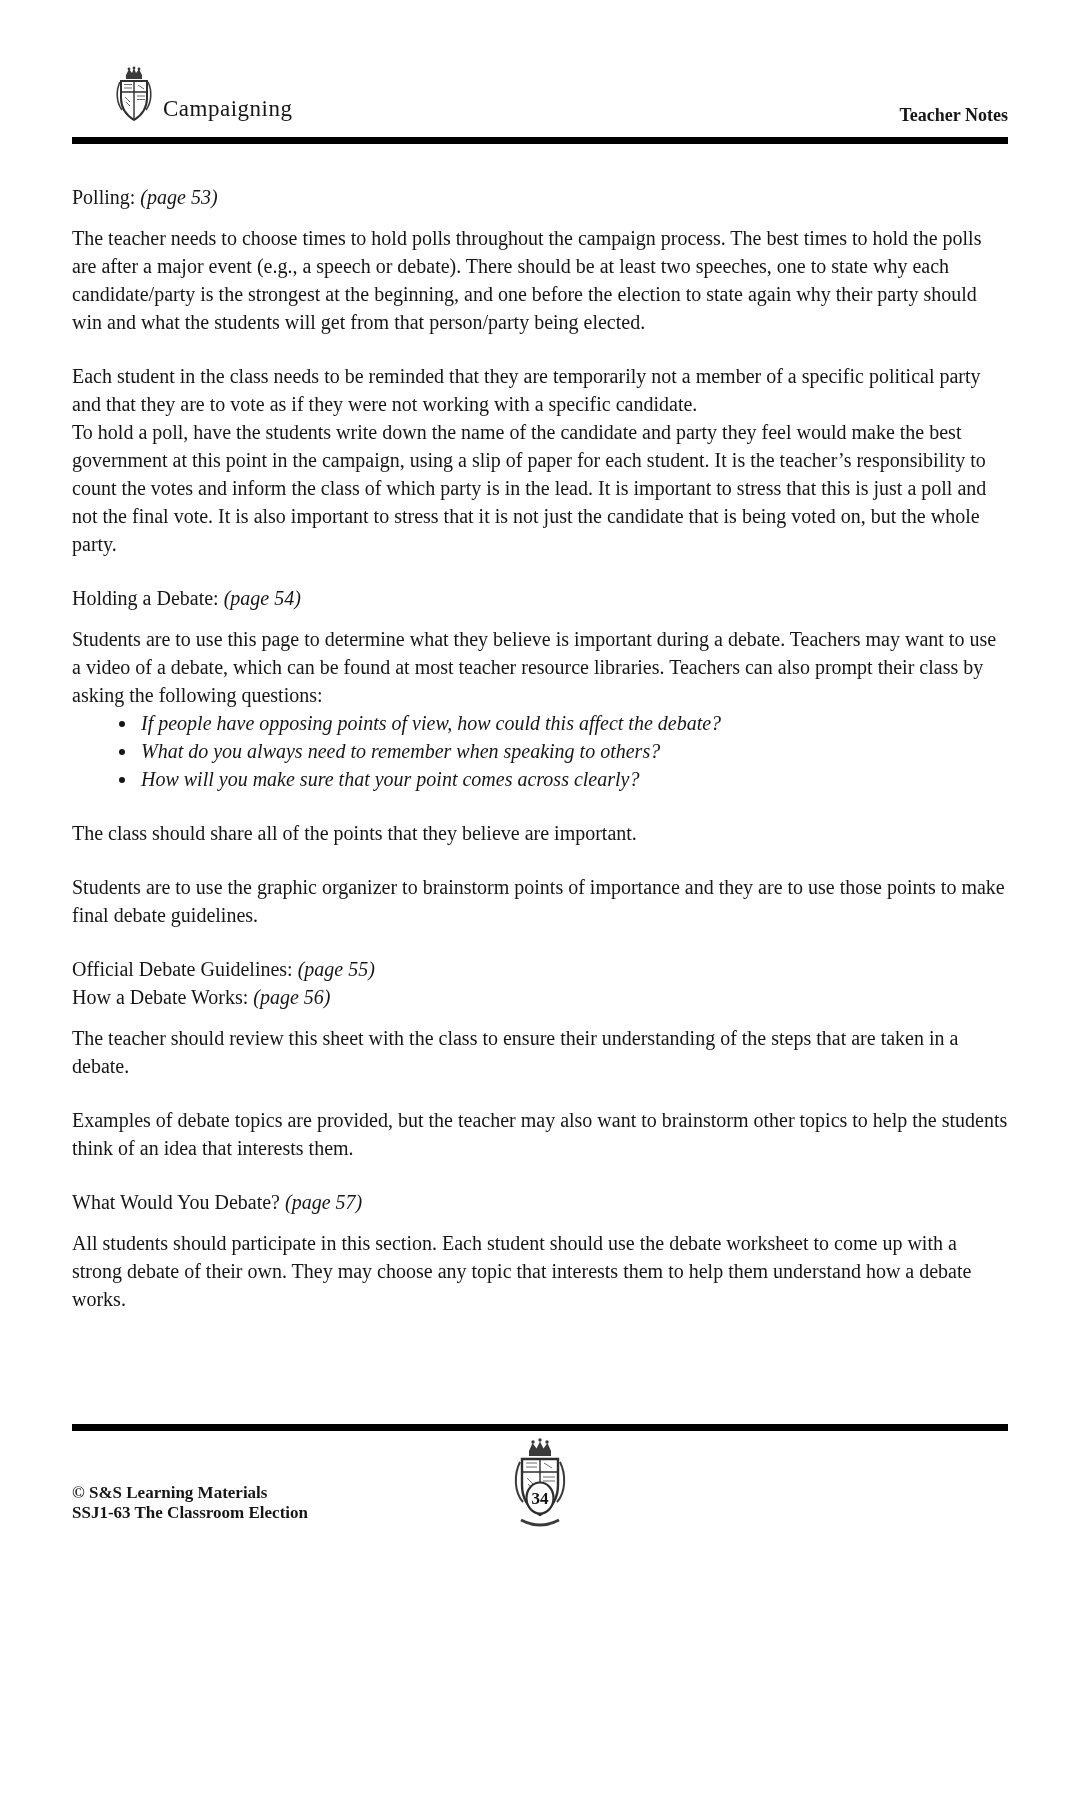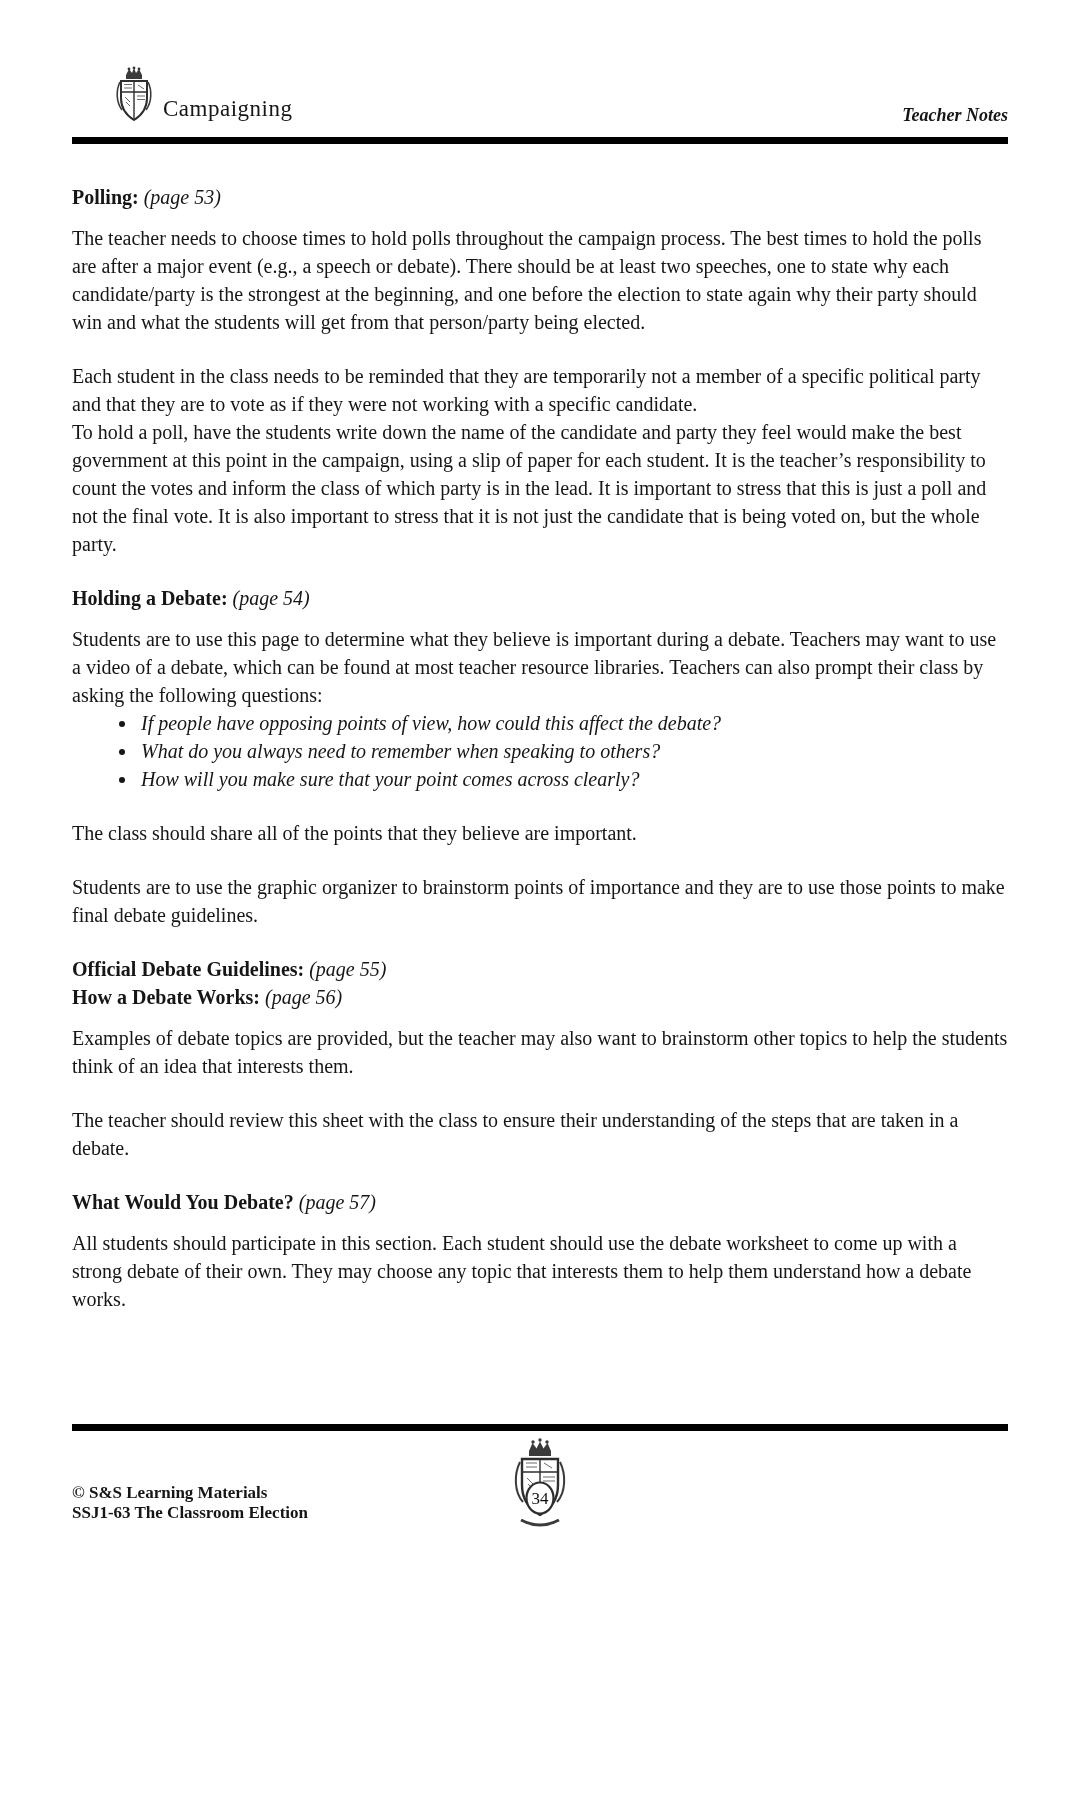--- a/index.html
+++ b/index.html
@@ -12,58 +12,59 @@
     background: #ffffff;
     font-family: "Liberation Serif", serif;
     color: #161616;
     overflow: hidden;
   }
   
   .header { position: absolute; top: 66px; left: 72px; right: 72px; }
   .header-row { display: flex; align-items: flex-end; justify-content: space-between; gap: 36px; }
   .brand { display: flex; align-items: flex-end; gap: 7px; margin-left: 40px; }
   .brand-title { font-size: 23px; letter-spacing: 0.5px; padding-bottom: 6px; }
-  .header-right { font-size: 18px; font-weight: bold; padding-bottom: 2px; font-style: italic; }
+  .header-right { font-size: 18px; font-weight: bold; padding-bottom: 2px; }
   .double-rule {
     margin-top: 9px;
     height: 4px;
     border-top: 5px solid #000;
     border-bottom: 2px solid #000;
   }
   
   .doc-body {
     position: absolute;
     top: 183px;
     left: 72px;
     right: 72px;
     font-size: 20px;
     line-height: 28px;
   }
   .sec-heading { font-size: 20px; line-height: 28px; font-weight: normal; }
-  .h-bold { font-weight: bold; }
+  .h-bold { font-weight: normal; }
   .h-ref { font-style: italic; }
   .body-p { margin: 13px 0 26px 0; white-space: pre-line; }
   .body-p.tight { margin-bottom: 0; }
   .bullet-list { margin: 0 0 26px 0; padding-left: 66px; list-style: disc outside; font-style: italic; }
   .bullet-list li { line-height: 28px; padding-left: 3px; }
   
   .footer { position: absolute; left: 72px; right: 72px; top: 1424px; }
   .footer-row {
     margin-top: 52px;
     display: flex;
     justify-content: space-between;
     font-size: 17px;
     font-weight: bold;
     flex-direction: column;
   }
   .footer-crest {
     position: absolute;
     left: 50%;
     top: 12px;
     transform: translateX(-50%);
+    font-weight: bold;
   }
   svg text { font-family: "Liberation Serif", serif; fill: #111; }
 </style>
 </head>
 <body>
 
 <div class="page">
 
   <div class="header">
     <div class="header-row">
@@ -96,22 +97,22 @@
       <p class="body-p tight">Students are to use this page to determine what they believe is important during a debate.  Teachers may want to use a video of a debate, which can be found at most teacher resource libraries.  Teachers can also prompt their class by asking the following questions:</p>
       <ul class="bullet-list">
         <li>If people have opposing points of view, how could this affect the debate?</li>
         <li>What do you always need to remember when speaking to others?</li>
         <li>How will you make sure that your point comes across clearly?</li>
       </ul>
       <p class="body-p">The class should share all of the points that they believe are important.</p>
       <p class="body-p">Students are to use the graphic organizer to brainstorm points of importance and they are to use those points to make final debate guidelines.</p>
       <h2 class="sec-heading"><span class="h-bold">Official Debate Guidelines:</span><span class="h-ref"> (page 55)</span></h2>
       <h2 class="sec-heading"><span class="h-bold">How a Debate Works:</span><span class="h-ref"> (page 56)</span></h2>
+      <p class="body-p">The teacher should review this sheet with the class to ensure their understanding of the steps that are taken in a debate.</p>
       <p class="body-p">Examples of debate topics are provided, but the teacher may also want to brainstorm other topics to help the students think of an idea that interests them.</p>
-      <p class="body-p">The teacher should review this sheet with the class to ensure their understanding of the steps that are taken in a debate.</p>
       <h2 class="sec-heading"><span class="h-bold">What Would You Debate?</span><span class="h-ref"> (page 57)</span></h2>
       <p class="body-p">All students should participate in this section.  Each student should use the debate worksheet to come up with a strong debate of their own.  They may choose any topic that interests them to help them understand how a debate works.</p>
     </main>
 
   <div class="footer">
     <div class="double-rule" style="margin-top:0;"></div>
     <span class="footer-crest">
       <svg width="66" height="96" viewBox="0 0 66 96" aria-hidden="true">
         <path d="M22 15 l3.5 -8 4 5.5 3.5 -7 3.5 7 4 -5.5 3.5 8 v5 h-22 z" fill="#3a3a3a"></path>
         <circle cx="26" cy="6" r="1.7" fill="#3a3a3a"></circle>

